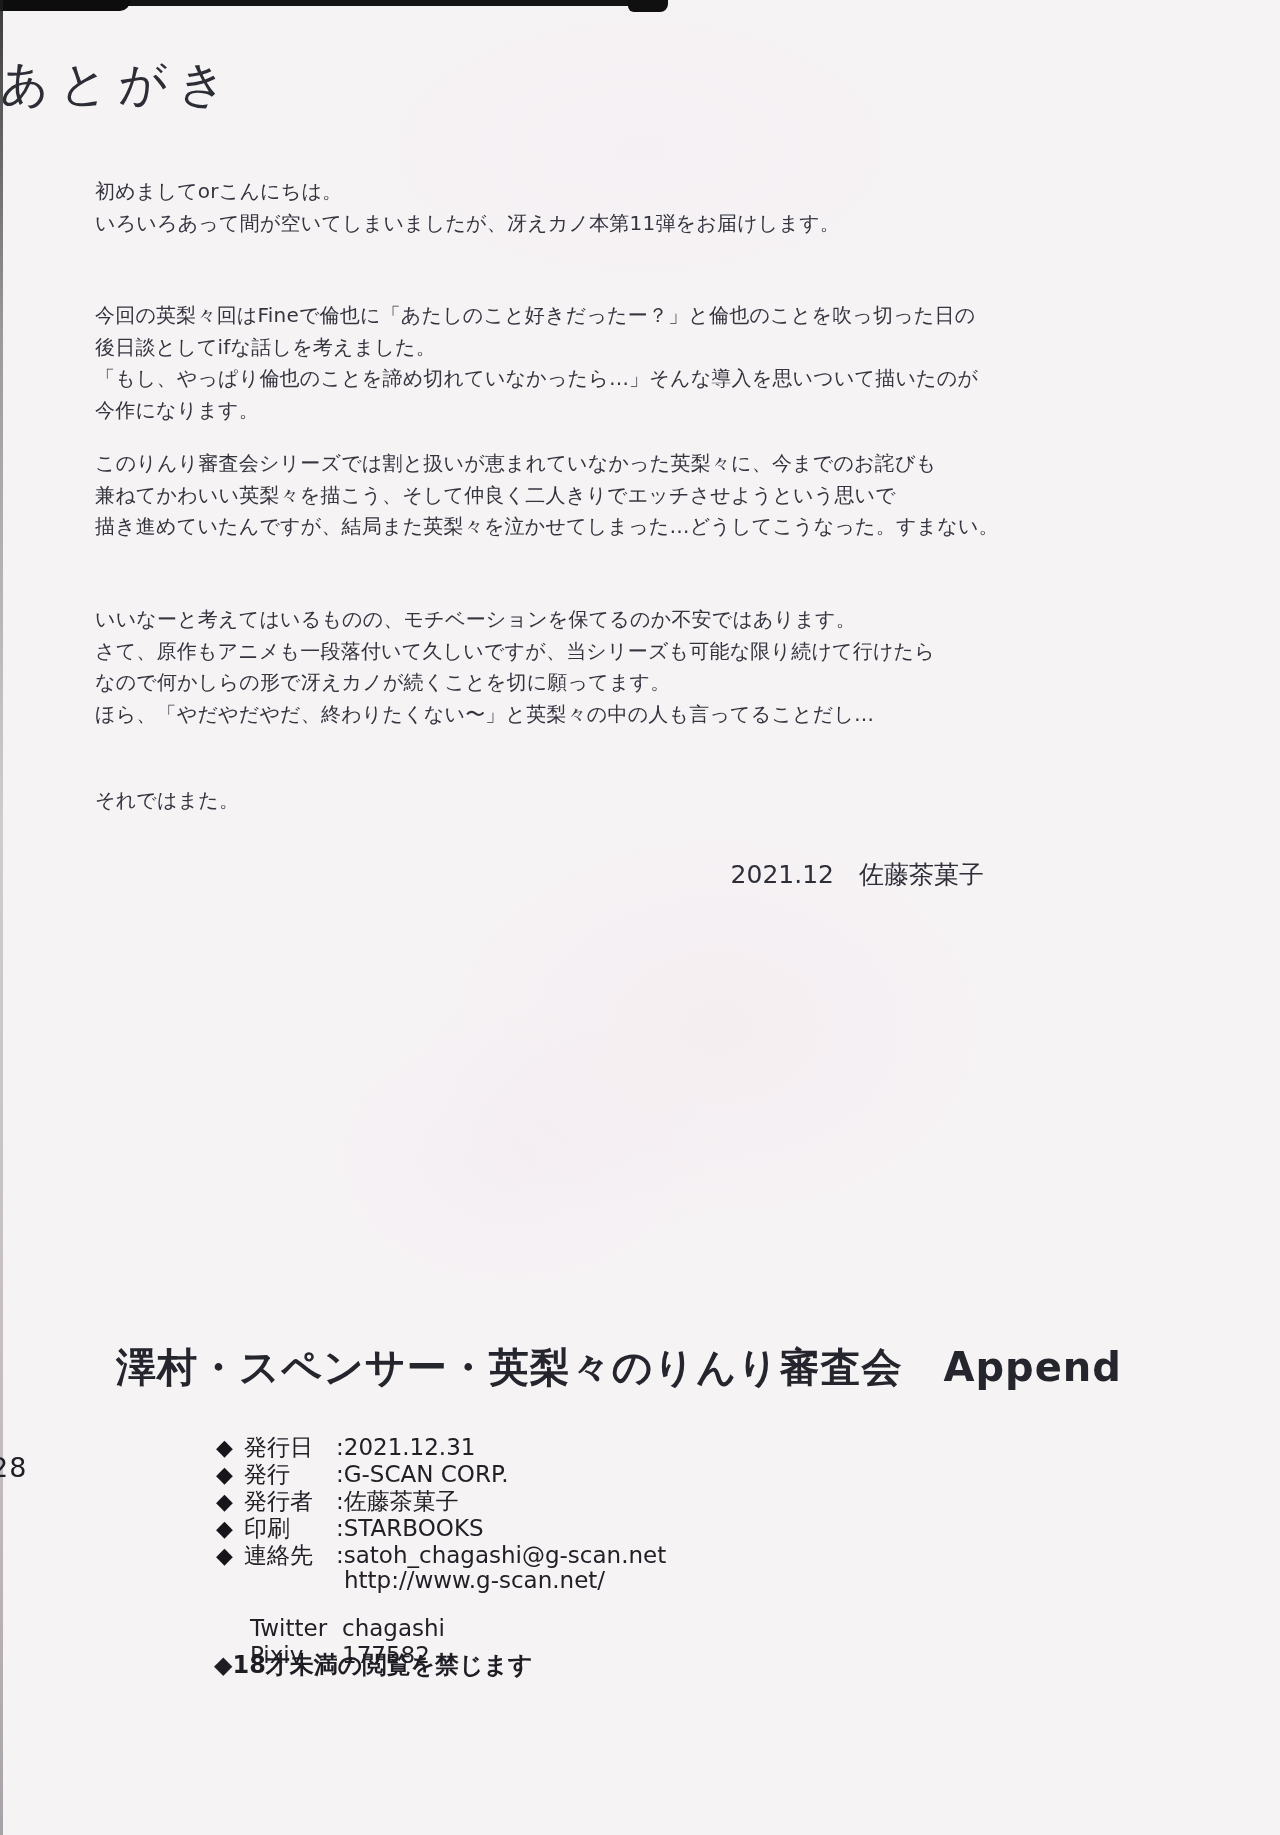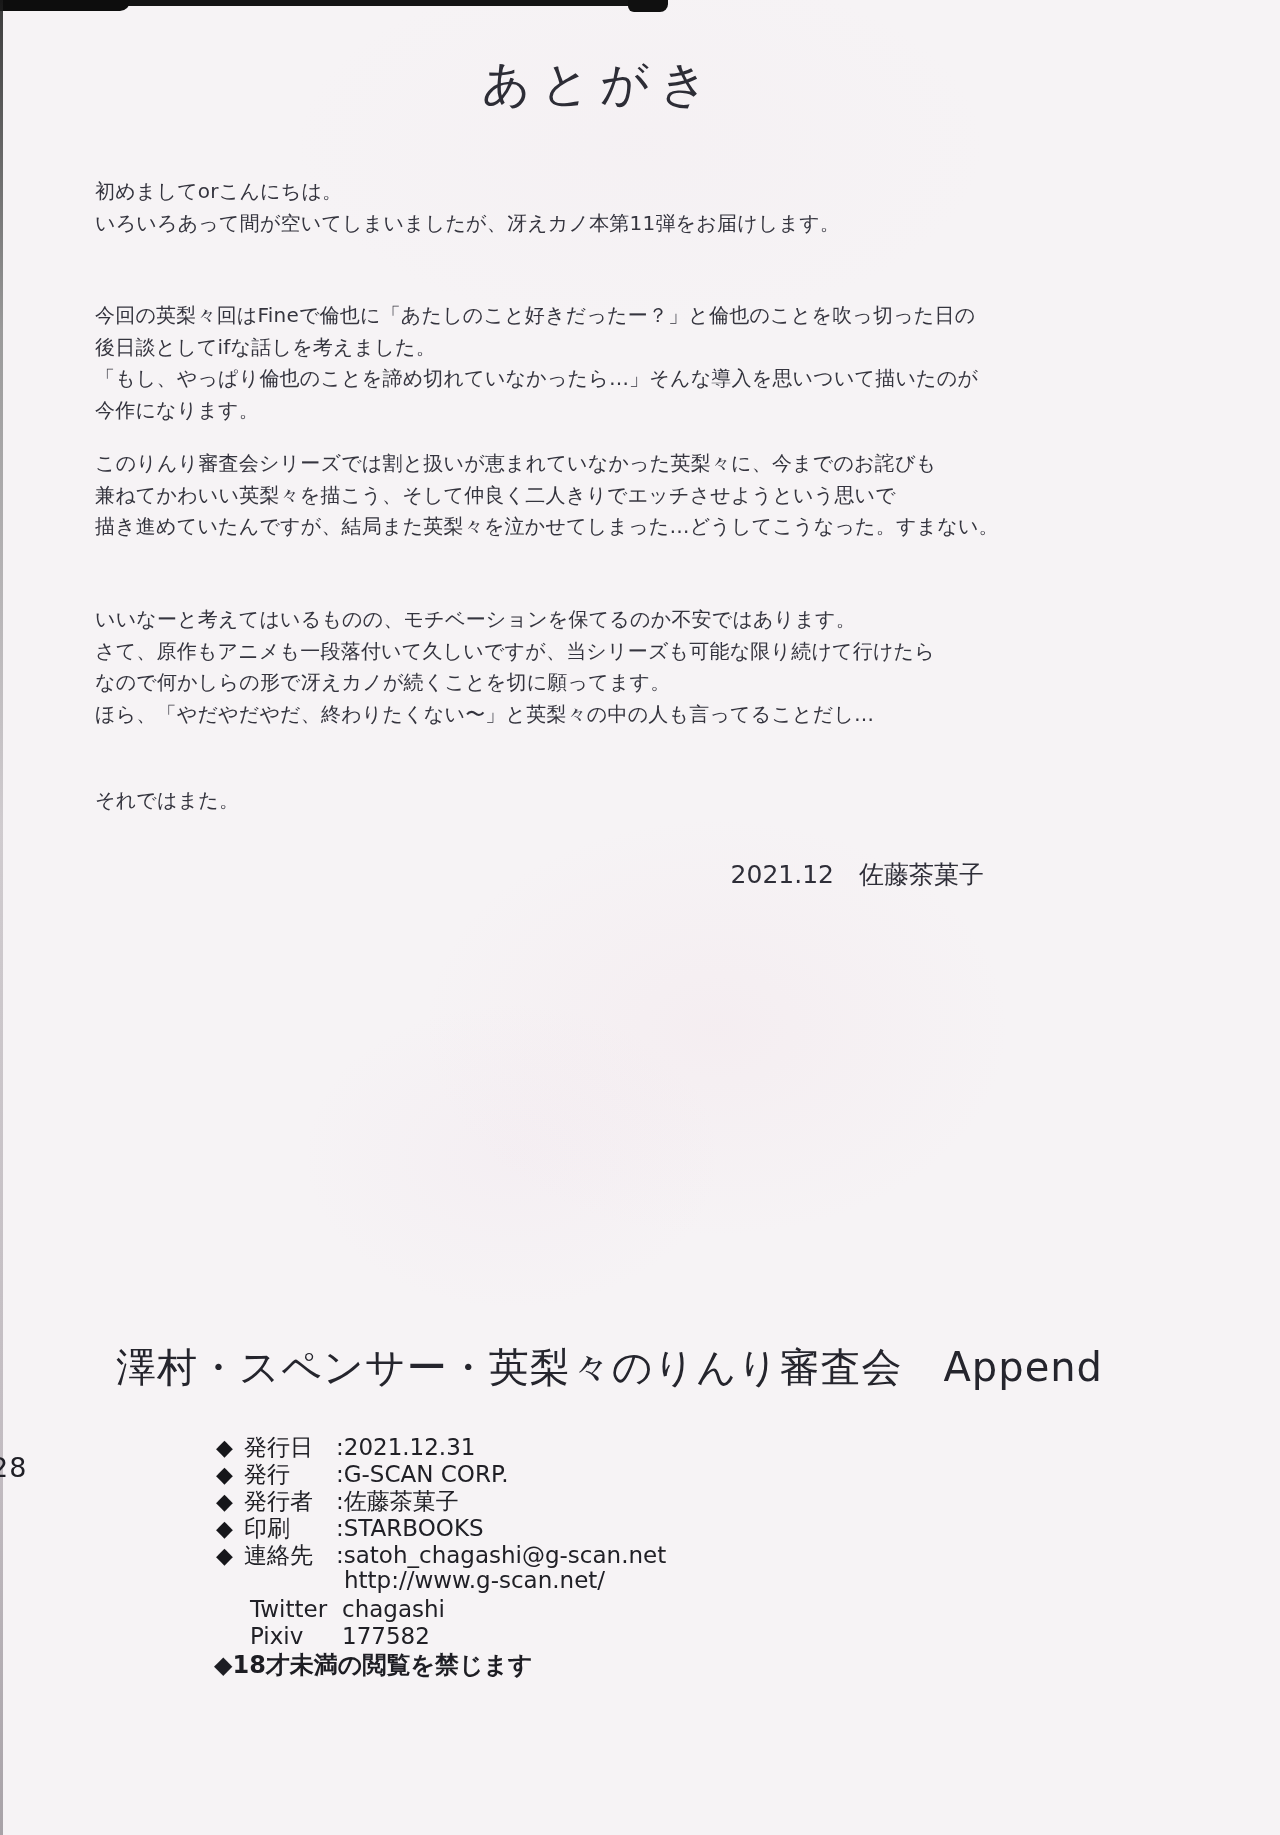--- a/index.html
+++ b/index.html
@@ -55,21 +55,21 @@
     color: #1f1f26;
     letter-spacing: 1px;
   }
 
   
   .title {
     position: absolute;
     left: 0; top: 52px;
     width: 1200px;
     margin: 0;
-    text-align: center;
+    text-align: left;
     font-size: 48px;
     font-weight: normal;
     letter-spacing: 10px;
     color: #2d2d36;
   }
   .para {
     position: absolute;
     left: 95px;
     font-size: 20px;
     line-height: 31.5px;
@@ -91,21 +91,21 @@
     color: #2e2e38;
     white-space: nowrap;
     margin-top: 18px;
   }
 
   
   .book-title {
     position: absolute;
     left: 116px; top: 1340px;
     font-size: 40px;
-    font-weight: normal;
+    font-weight: bold;
     letter-spacing: 1px;
     color: #25252d;
     white-space: nowrap;
   }
   .colophon {
     position: absolute;
     left: 216px; top: 1432px;
     font-size: 23px;
     color: #202026;
     font-weight: 500;
@@ -114,21 +114,21 @@
     display: flex;
     align-items: baseline;
     height: 27px;
     white-space: nowrap;
   }
   .col-row .bullet { width: 28px; font-size: 22px; color: #16161a; }
   .col-row .label  { width: 78px; }
   .col-row .value  { padding-left: 14px; }
   .col-row.cont .value { padding-left: 22px; }
   .col-row.social { margin-left: 6px; }
-  .col-row.gap { margin-top: 2px; }
+  .col-row.gap { margin-top: 21px; }
   .notices {
     position: absolute;
     left: 214px; top: 1650px;
     font-size: 24px;
     font-weight: bold;
     line-height: 31px;
     color: #1d1d23;
     white-space: nowrap;
   }
 </style>

